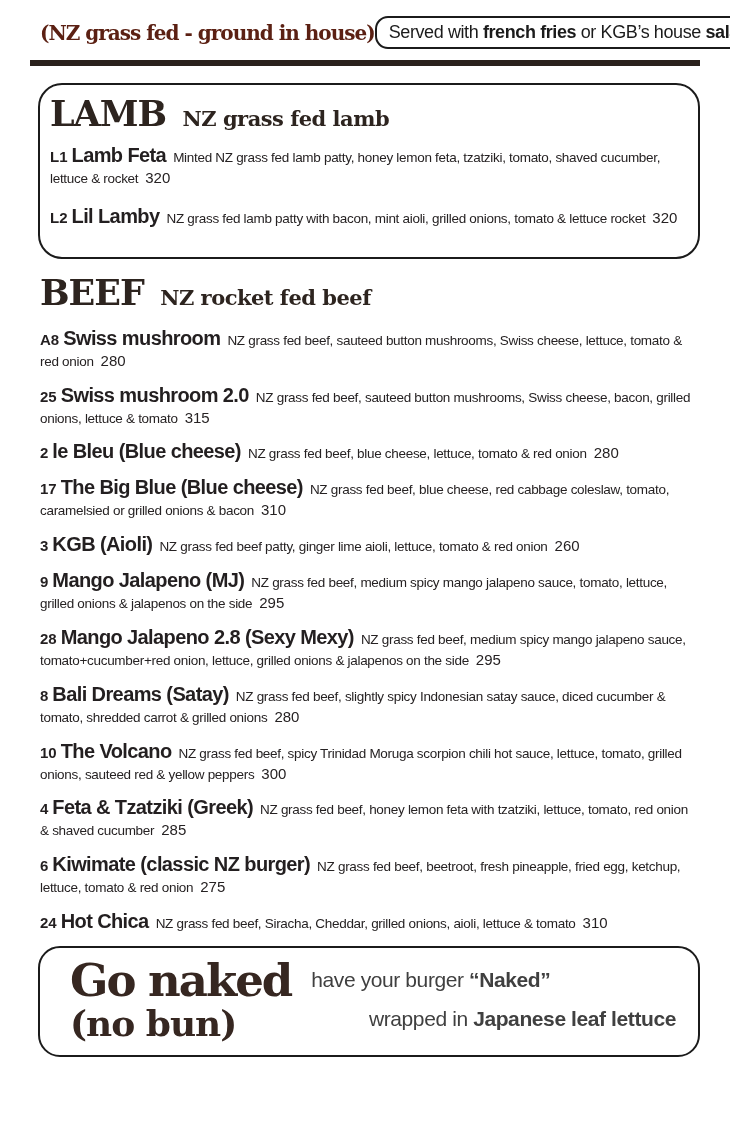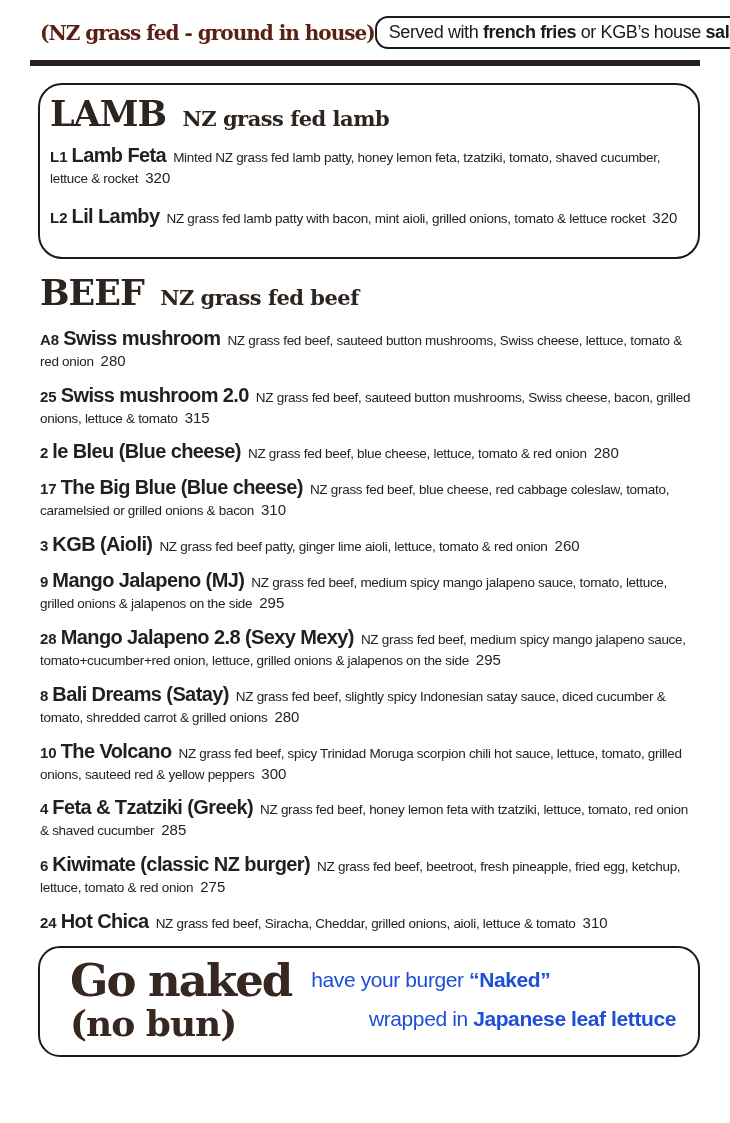--- a/index.html
+++ b/index.html
@@ -82,21 +82,21 @@
   .gn-left{flex:0 0 auto;}
   .gn-title{
     font-family:"DejaVu Serif",serif;font-weight:900;
     font-size:45px;line-height:1.0;color:var(--brown);letter-spacing:-2px;
   }
   .gn-sub{
     font-family:"DejaVu Serif",serif;font-weight:900;
     font-size:36px;line-height:1.0;color:var(--brown);letter-spacing:-1px;
     margin-top:2px;
   }
-  .gn-right{flex:1;padding-top:10px;font-size:21px;letter-spacing:-0.4px;color:#1d4ed8;}
+  .gn-right{flex:1;padding-top:10px;font-size:21px;letter-spacing:-0.4px;color:#404040;}
   .gn-right b{font-weight:700;}
   .gn-line2{text-align:right;margin-top:15px;}
 </style>
 </head>
 <body>
 
 <div class="page">
 
   <header>
     <div class="sub-row">
@@ -117,21 +117,21 @@
       <span class="code">L1</span><span class="iname">Lamb Feta</span><span class="desc">Minted NZ grass fed lamb patty, honey lemon feta, tzatziki, tomato, shaved cucumber, lettuce &amp; rocket</span><span class="price">320</span>
     </p>
     <p class="item">
       <span class="code">L2</span><span class="iname">Lil Lamby</span><span class="desc">NZ grass fed lamb patty with bacon, mint aioli, grilled onions, tomato &amp; lettuce rocket</span><span class="price">320</span>
     </p>
   </section>
 
   <section class="beef-wrap">
     <div class="sec-head">
       <span class="sec-title">BEEF</span>
-      <span class="sec-sub">NZ grass fed beef</span>
+      <span class="sec-sub">NZ rocket fed beef</span>
     </div>
 
 
     <p class="item"><span class="code">A8</span><span class="iname">Swiss mushroom</span><span class="desc">NZ grass fed beef, sauteed button mushrooms, Swiss cheese, lettuce, tomato &amp; red onion</span><span class="price">280</span></p>
 
     <p class="item"><span class="code">25</span><span class="iname">Swiss mushroom 2.0</span><span class="desc">NZ grass fed beef, sauteed button mushrooms, Swiss cheese, bacon, grilled onions, lettuce &amp; tomato</span><span class="price">315</span></p>
 
     <p class="item"><span class="code">2</span><span class="iname">le Bleu (Blue cheese)</span><span class="desc">NZ grass fed beef, blue cheese, lettuce, tomato &amp; red onion</span><span class="price">280</span></p>
 
     <p class="item"><span class="code">17</span><span class="iname">The Big Blue (Blue cheese)</span><span class="desc">NZ grass fed beef, blue cheese, red cabbage coleslaw, tomato, caramelsied or grilled onions &amp; bacon</span><span class="price">310</span></p>

